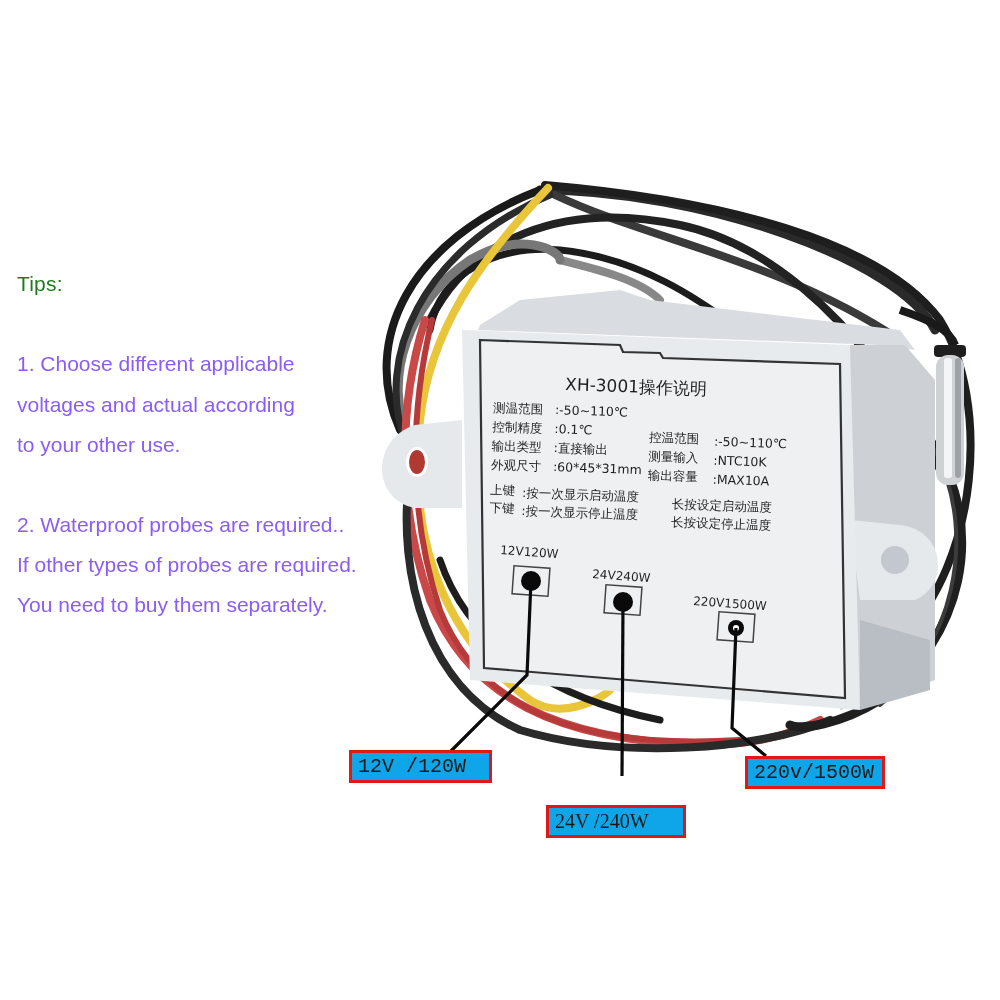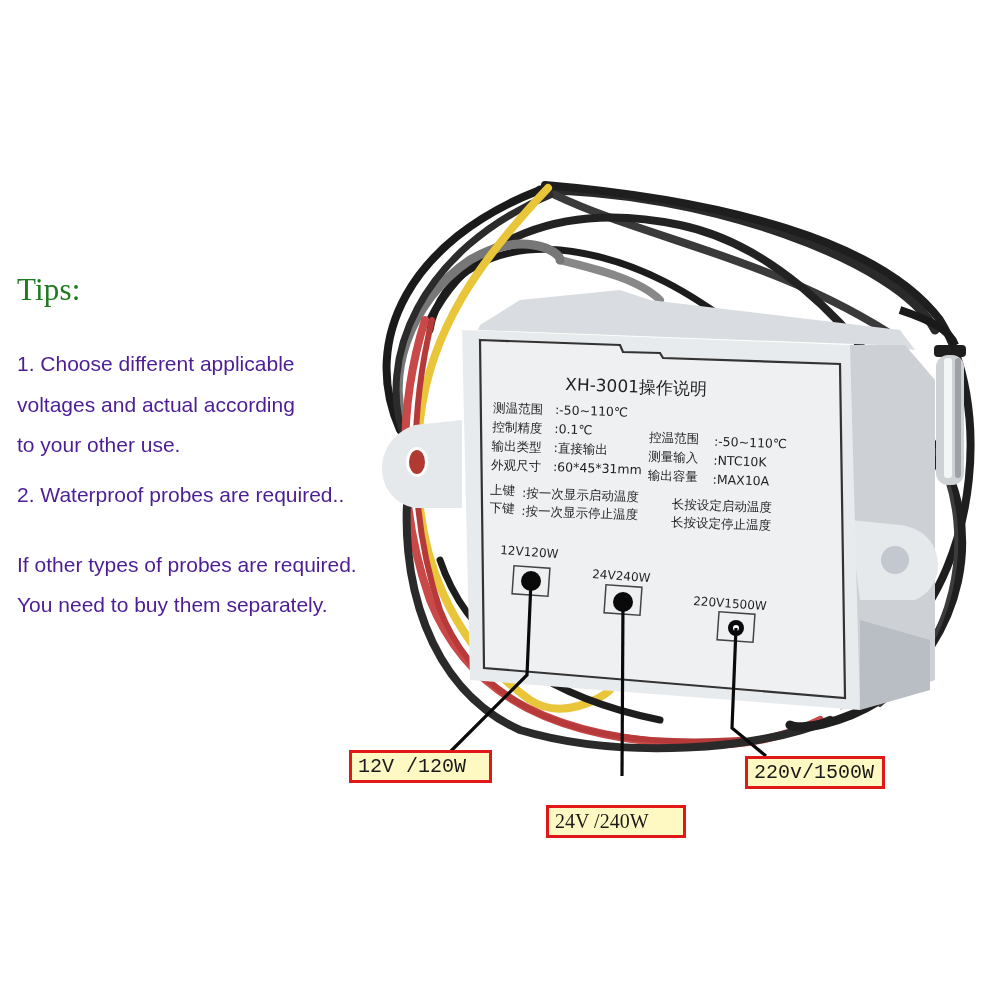--- a/index.html
+++ b/index.html
@@ -1,21 +1,21 @@
 <!DOCTYPE html>
 <html><head>
 <meta charset="utf-8">
 <style>
   html, body { margin:0; padding:0; background:#ffffff; }
   body { width:1000px; height:1000px; position:relative; overflow:hidden; font-family:"Liberation Sans", sans-serif; }
-  .tips-title { position:absolute; left:17px; top:272px; font-size:31px; color:#1e7a1e; letter-spacing:0.2px;font-family:Liberation Serif, serif; }
-  .tip-line { position:absolute; left:17px; font-size:21px; color:#4c1d95; white-space:nowrap; }
+  .tips-title { position:absolute; left:17px; top:272px; font-size:21px; color:#1e7a1e; letter-spacing:0.2px; }
+  .tip-line { position:absolute; left:17px; font-size:21px; color:#8b5cf6; white-space:nowrap; }
   .product { position:absolute; left:0; top:0; width:1000px; height:1000px; }
   .label-text { font-family:"DejaVu Sans", sans-serif; fill:#1f1f1f; }
-  .callout { position:absolute; border:3px solid #e01818; background:#fef9c3; font-family:"Liberation Mono", monospace; font-size:20px; color:#1a1a1a; padding:0 6px; height:27px; line-height:27px; white-space:nowrap; box-sizing:content-box; }
+  .callout { position:absolute; border:3px solid #e01818; background:#0ea5e9; font-family:"Liberation Mono", monospace; font-size:20px; color:#1a1a1a; padding:0 6px; height:27px; line-height:27px; white-space:nowrap; box-sizing:content-box; }
 </style>
 </head>
 <body>
 
 <svg class="product" viewBox="0 0 1000 1000" xmlns="http://www.w3.org/2000/svg">
 
   <g fill="none" stroke-linecap="round">
     <path d="M540 190 C700 190 900 260 935 330" stroke="#2a2a2a" stroke-width="9"></path>
     <path d="M545 185 C720 200 880 240 940 320 C990 400 980 560 900 640" stroke="#1e1e1e" stroke-width="8"></path>
     <path d="M555 195 C650 240 780 260 900 340" stroke="#3a3a3a" stroke-width="8"></path>
@@ -112,19 +112,19 @@
     <circle cx="736" cy="628" r="8" fill="#0a0a0a"></circle>
     <circle cx="736" cy="628" r="3" fill="#ffffff"></circle>
     <path d="M736 628 L732 728 L766 756" stroke="#0a0a0a" stroke-width="3.2" fill="none"></path>
   </g>
 </svg>
 
 <div class="tips-title">Tips:</div>
 <div class="tip-line" style="top:352px">1. Choose different applicable</div>
 <div class="tip-line" style="top:393px">voltages and actual according</div>
 <div class="tip-line" style="top:433px">to your other use.</div>
-<div class="tip-line" style="top:483px">2. Waterproof probes are required..</div>
+<div class="tip-line" style="top:513px">2. Waterproof probes are required..</div>
 <div class="tip-line" style="top:553px">If other types of probes are required.</div>
 <div class="tip-line" style="top:593px">You need to buy them separately.</div>
 
 <div class="callout" style="left:349px; top:750px; width:125px;">12V /120W</div>
 <div class="callout" style="left:546px; top:805px; width:122px;font-family:Liberation Serif, serif;">24V /240W</div>
 <div class="callout" style="left:697px; top:756px; width:122px;margin-left:48px;">220v/1500W</div>
 
 </body></html>

